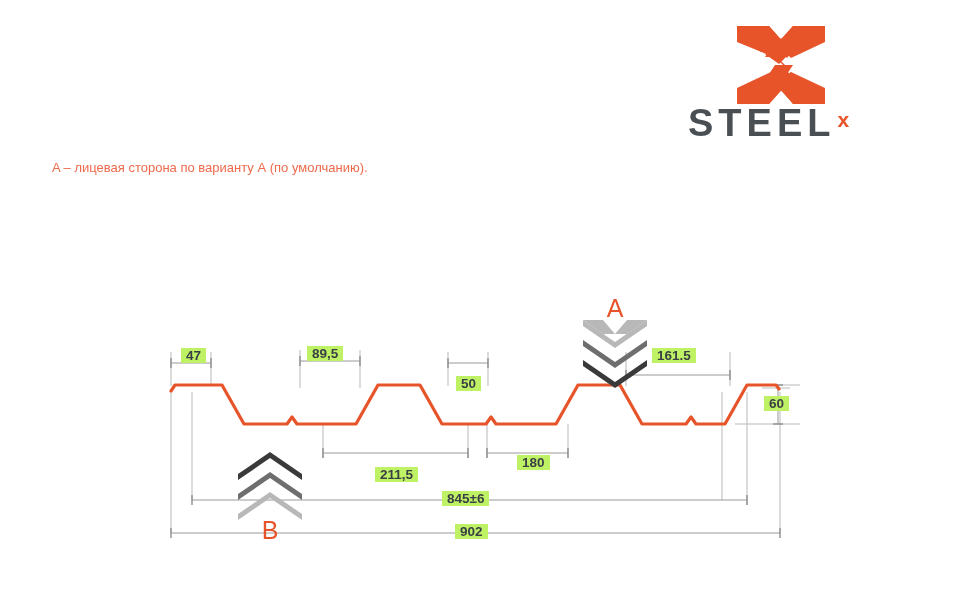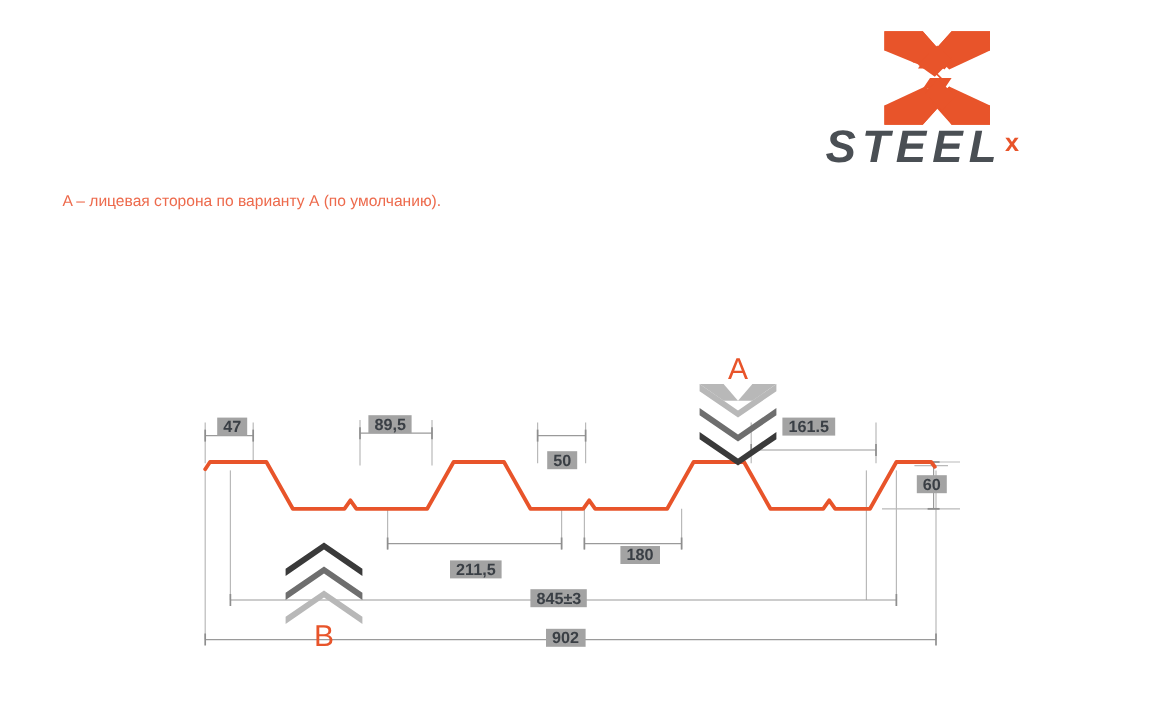--- a/index.html
+++ b/index.html
@@ -9,39 +9,39 @@
     font-family:"Liberation Sans",sans-serif;
     position:relative;
     overflow:hidden;
   }
   #stage{position:absolute;left:0;top:0;width:970px;height:597px;}
   .logo-mark{position:absolute;left:735px;top:24px;width:92px;height:82px;}
   .logo-word{position:absolute;left:688px;top:104px;width:200px;height:40px;
              display:flex;align-items:baseline;}
   .logo-steel{
     font-size:38px;font-weight:bold;letter-spacing:5px;color:#4a4f54;
-    font-family:"Liberation Sans",sans-serif;line-height:1;font-style:italic;
+    font-family:"Liberation Sans",sans-serif;line-height:1;
   }
   .logo-sup{
     font-size:21px;font-weight:bold;color:#E8542A;line-height:1;
     position:relative;top:-9px;left:2px;
   }
 
   
   .legend{position:absolute;color:#ED6A4C;font-size:13px;white-space:nowrap;}
   .legend-a{left:52px;top:160px;}
   .legend-b{left:52px;top:217px;}
 
   
   #drawing{position:absolute;left:0;top:0;width:970px;height:597px;}
 
   
   .dim-label{
     position:absolute;color:#3a3f45;font-size:13.5px;font-weight:bold;
-    background:#a3a3a3;padding:0 5px;white-space:nowrap;
+    background:#bef264;padding:0 5px;white-space:nowrap;
     font-family:"Liberation Sans",sans-serif;
   }
 
   
   .marker{position:absolute;}
   .marker-letter{
     position:absolute;color:#E8542A;font-size:25px;font-weight:normal;
     width:100%;text-align:center;font-family:"Liberation Sans",sans-serif;
   }
 </style>
@@ -207,21 +207,21 @@
   <div class="dim-label" style="left:307px;top:346px;">89,5</div>
 
   <div class="dim-label" style="left:456px;top:352px;margin-top:24px;">50</div>
 
   <div class="dim-label" style="left:652px;top:348px;">161.5</div>
 
   <div class="dim-label" style="left:375px;top:467px;">211,5</div>
 
   <div class="dim-label" style="left:517px;top:455px;">180</div>
 
-  <div class="dim-label" style="left:442px;top:491px;">845±3</div>
+  <div class="dim-label" style="left:442px;top:491px;">845±6</div>
 
   <div class="dim-label" style="left:455px;top:524px;">902</div>
 
   <div class="dim-label" style="left:764px;top:396px;">60</div>
 
   <div class="marker" style="left:583px;top:294px;width:64px;height:28px;">
     <span class="marker-letter">A</span>
   </div>
 
   <div class="marker" style="left:238px;top:516px;width:64px;height:28px;">

